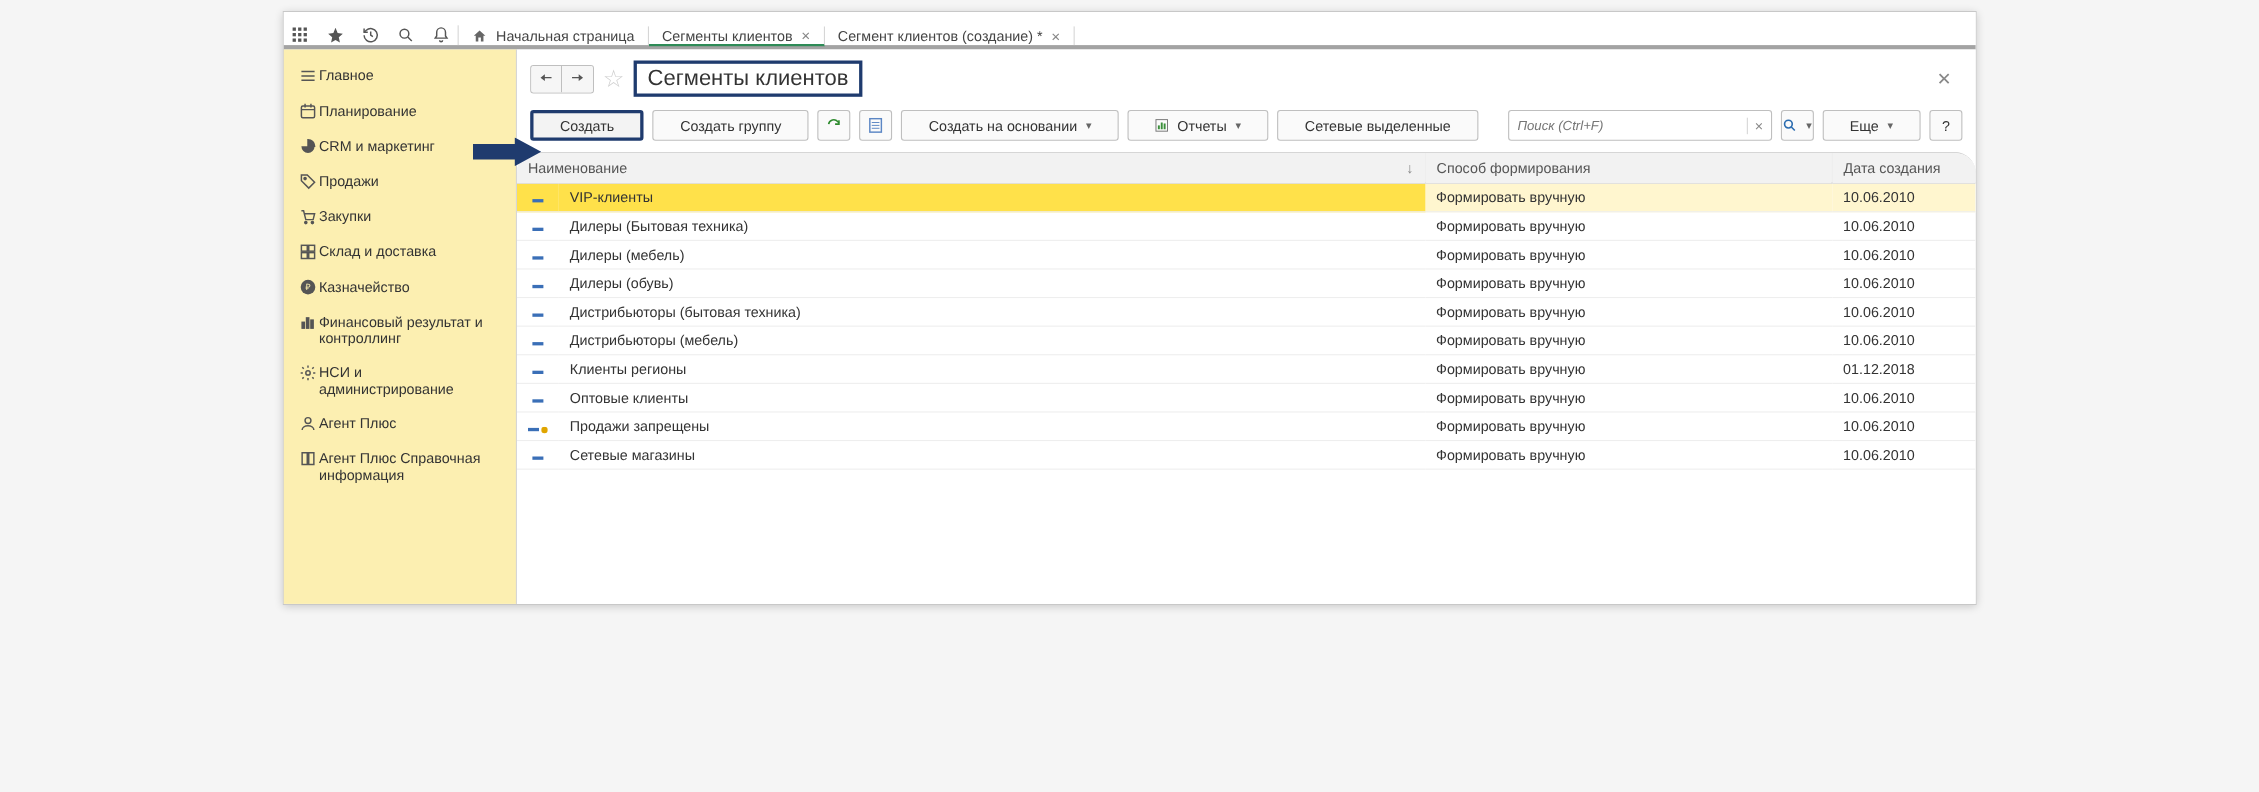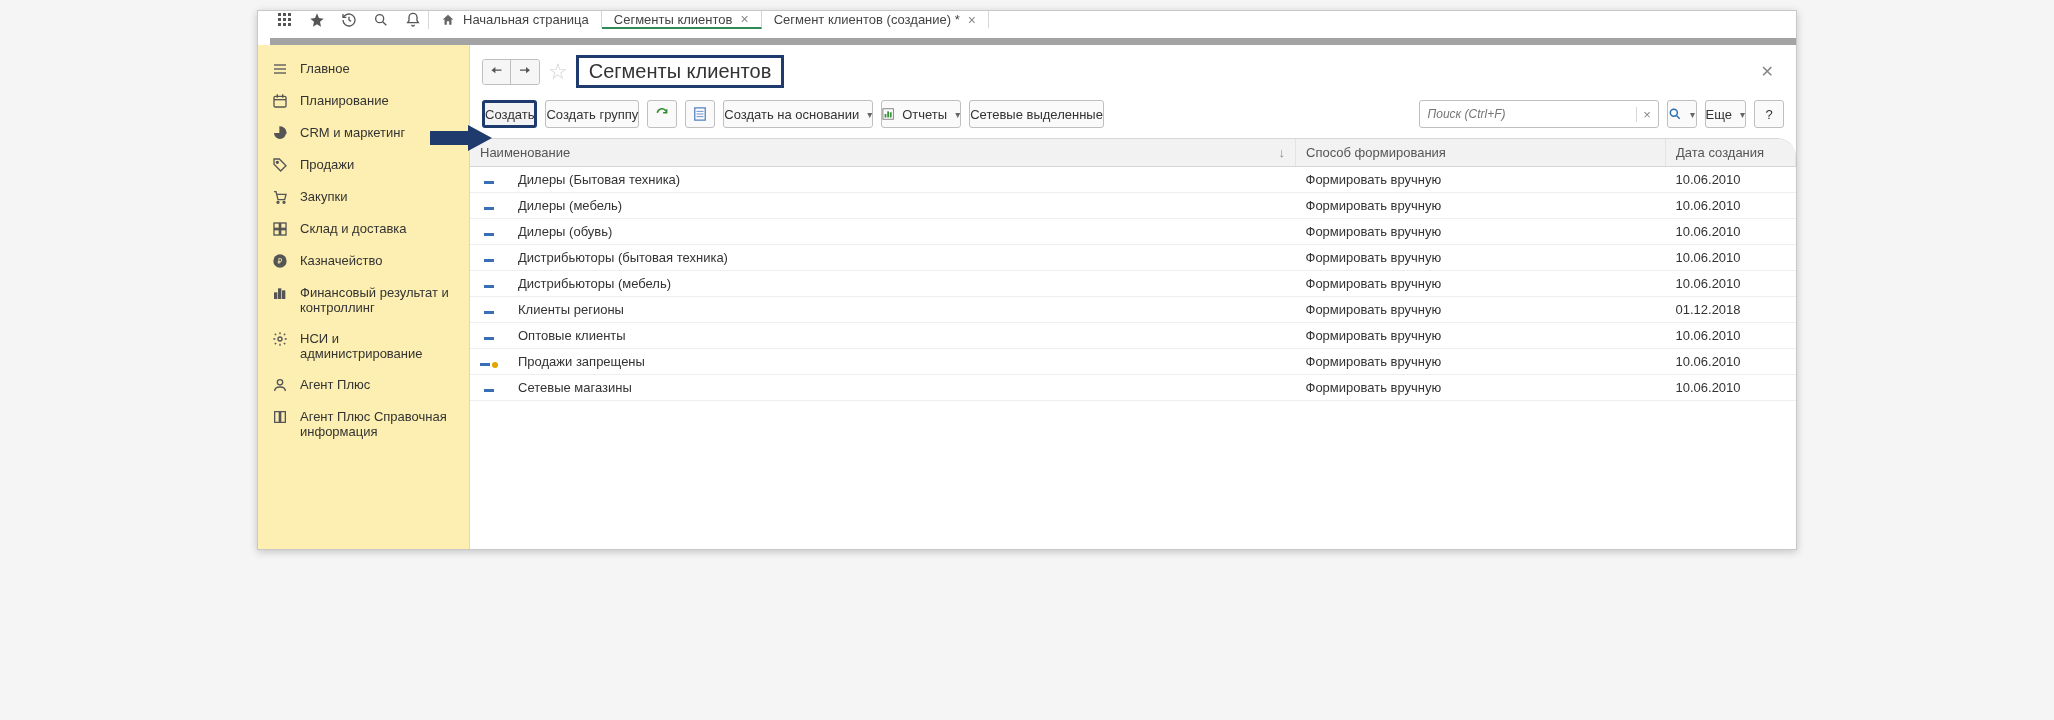--- a/index.html
+++ b/index.html
@@ -1,46 +1,46 @@
 <!DOCTYPE html>
 <html><head>
 <meta charset="utf-8">
 <style>
   html,body{margin:0;padding:0;font-family:Arial,Helvetica,sans-serif;font-size:13px;color:#333;background:#f5f5f5;}
   *{box-sizing:border-box;}
   .frame{width:1540px;height:540px;margin:10px auto;background:#fff;border:1px solid #c8c8c8;box-shadow:0 2px 8px rgba(0,0,0,.2);position:relative;display:flex;flex-direction:column;}
 
   
-  .topbar{height:34px;border-bottom:7px solid #a3a3a3;display:flex;align-items:flex-start;background:#fff;margin-left:12px;}
+  .topbar{height:34px;border-bottom:4px solid #a3a3a3;display:flex;align-items:flex-end;background:#fff;}
   .topbar .ticons{display:flex;align-items:center;padding:0 6px;gap:14px;border-right:1px solid #d6d6d6;}
   .ticon{width:18px;height:18px;display:flex;align-items:center;justify-content:center;color:#555;cursor:pointer;}
   .tabs{display:flex;align-items:stretch;}
   .tab{display:flex;align-items:center;gap:8px;padding:0 12px;border-right:1px solid #d6d6d6;font-size:13px;color:#444;cursor:pointer;position:relative;}
   .tab.active{border-bottom:2px solid #2e8b57;margin-bottom:-1px;}
   .tab .close{color:#888;font-size:14px;}
   .tab .home{color:#666;}
 
   
   .body{flex:1;display:flex;min-height:0;}
   .sidebar{width:212px;background:#fcefb1;border-right:1px solid #d6d6d6;padding:8px 0;overflow:auto;}
-  .nav-item{display:flex;align-items:flex-start;gap:10px;padding:8px 14px;color:#333;cursor:pointer;}
+  .nav-item{display:flex;align-items:flex-start;gap:0;padding:8px 14px;color:#333;cursor:pointer;}
   .nav-item .nicon{width:18px;flex:none;display:flex;}
 
   .main{flex:1;display:flex;flex-direction:column;min-width:0;background:#fff;}
   .title-row{display:flex;align-items:center;gap:8px;padding:10px 12px 6px 12px;}
   .navbtn{width:28px;height:24px;border:1px solid #bfbfbf;border-radius:3px;background:#f6f6f6;display:flex;align-items:center;justify-content:center;color:#555;cursor:pointer;font-size:14px;}
   .navbtn-group{display:flex;border:1px solid #bfbfbf;border-radius:3px;overflow:hidden;}
   .navbtn-group .navbtn{border:none;border-right:1px solid #bfbfbf;border-radius:0;}
   .navbtn-group .navbtn:last-child{border-right:none;}
   .star{color:#cfcfcf;font-size:22px;cursor:pointer;}
   .page-title{font-size:20px;color:#333;border:3px solid #1f3b6e;padding:2px 10px;}
   .close-main{margin-left:auto;margin-right:10px;color:#888;font-size:16px;cursor:pointer;}
 
   .toolbar{display:flex;align-items:center;gap:8px;padding:6px 12px 10px 12px;}
-  .btn{height:28px;border:1px solid #bfbfbf;border-radius:3px;background:#fafafa;padding:0 0;display:flex;align-items:center;gap:6px;font-size:13px;color:#333;cursor:pointer;}
+  .btn{height:28px;border:1px solid #bfbfbf;border-radius:3px;background:#fafafa;padding:0 24px;display:flex;align-items:center;gap:6px;font-size:13px;color:#333;cursor:pointer;}
   .btn.icon{padding:0;width:30px;justify-content:center;}
   .btn .dd{color:#666;font-size:10px;margin-left:2px;}
   .btn.primary{border:3px solid #1f3b6e;background:#f3f3f3;}
   .search-box{margin-left:auto;display:flex;align-items:center;width:240px;height:28px;border:1px solid #bfbfbf;border-radius:3px;background:#fff;}
   .search-box input{flex:1;border:none;outline:none;padding:0 8px;font-size:12px;color:#c2410c;font-style:italic;background:transparent;}
   .search-box .clear{width:22px;text-align:center;color:#888;cursor:pointer;border-left:1px solid #d6d6d6;}
 
   
   .callout-arrow{position:absolute;left:172px;top:114px;z-index:5;pointer-events:none;}
 
@@ -311,20 +311,28 @@
       <div class="grid">
         <table>
           <thead>
             <tr>
               <th class="name" colspan="2"><span>Наименование</span><span class="sort-ind">↓</span></th>
               <th class="method">Способ формирования</th>
               <th class="date">Дата создания</th>
             </tr>
           </thead>
           <tbody>
+              <tr class="sel sel-sub">
+                <td class="ic"><span class="row-mark">
+                    <span class="bar"></span>
+                  </span></td>
+                <td>VIP-клиенты</td>
+                <td class="method">Формировать вручную</td>
+                <td class="date">10.06.2010</td>
+              </tr>
               <tr>
                 <td class="ic"><span class="row-mark">
                     <span class="bar"></span>
                   </span></td>
                 <td>Дилеры (Бытовая техника)</td>
                 <td class="method">Формировать вручную</td>
                 <td class="date">10.06.2010</td>
               </tr>
               <tr>
                 <td class="ic"><span class="row-mark">

